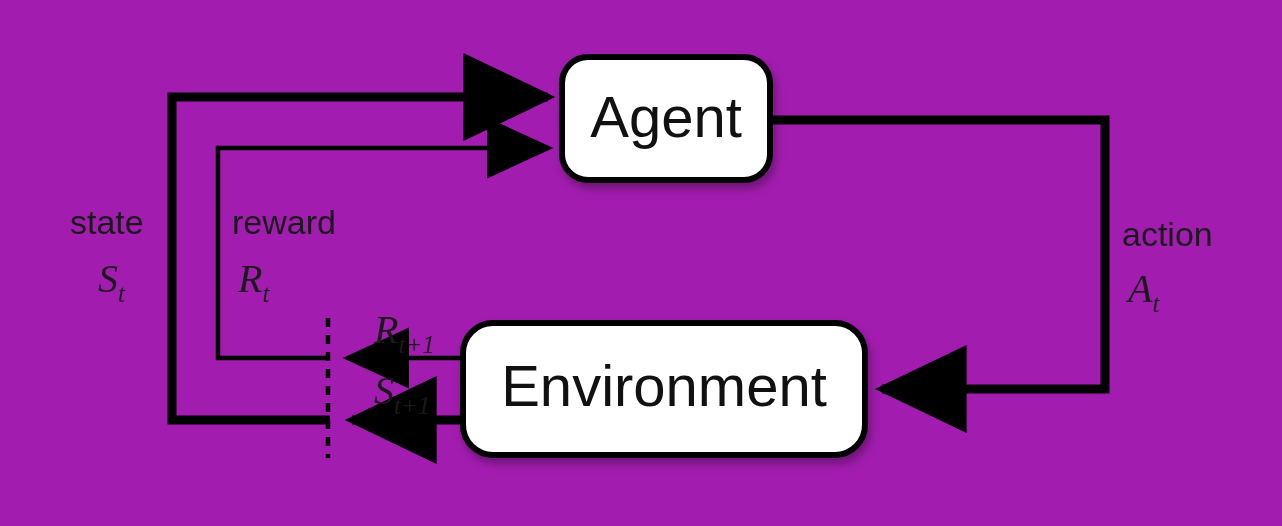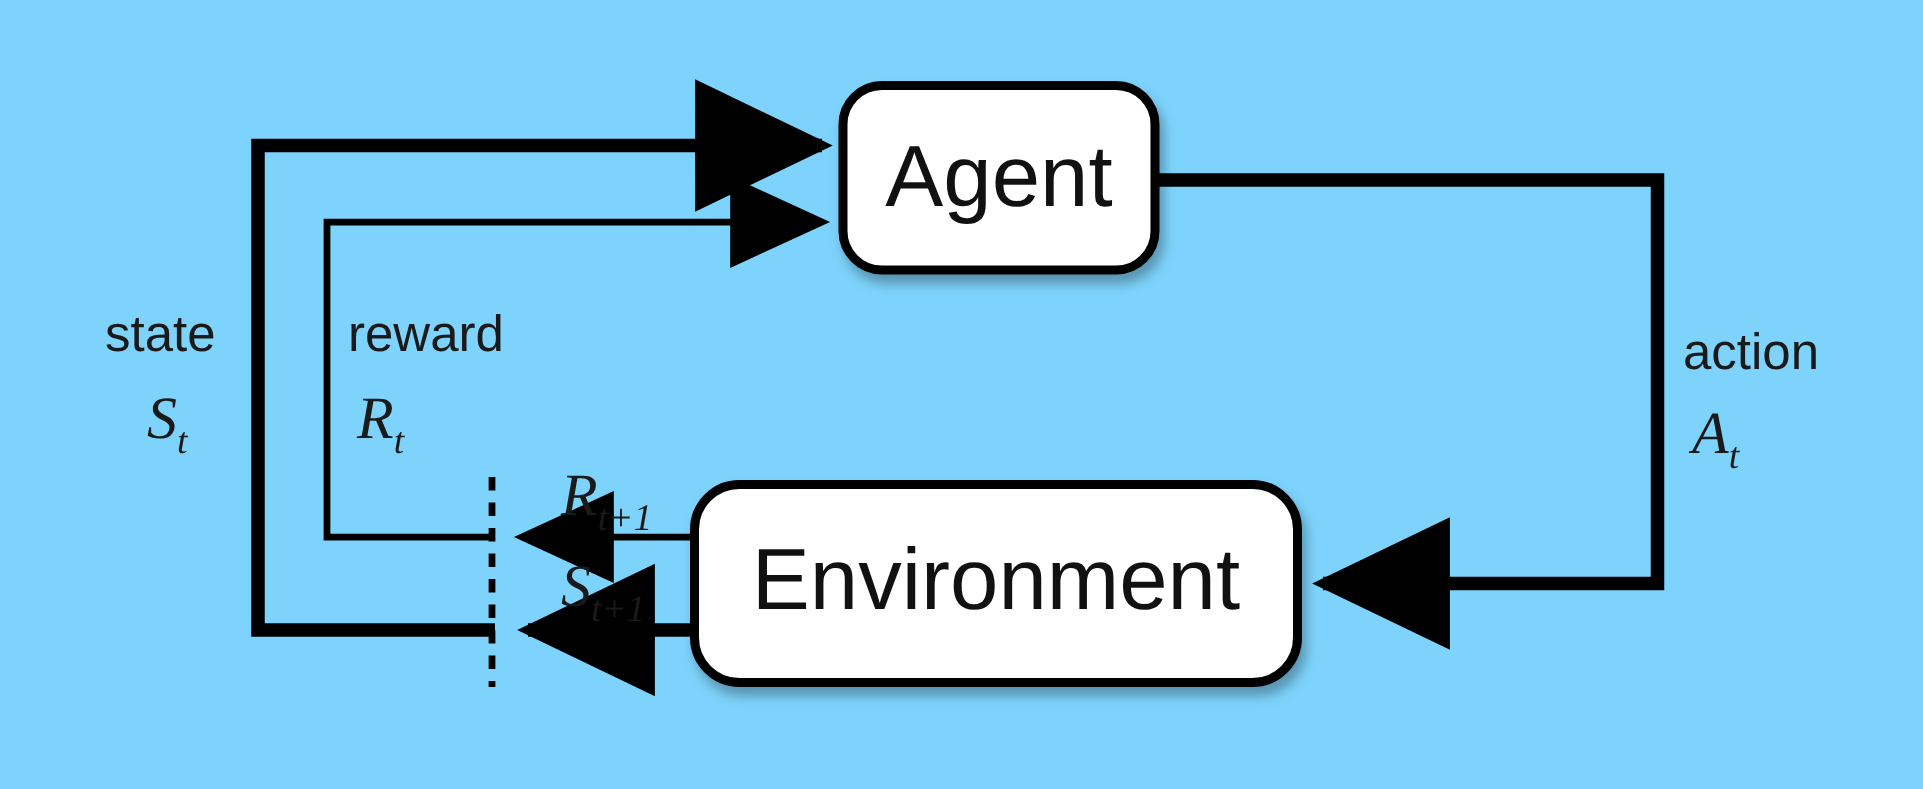--- a/index.html
+++ b/index.html
@@ -9,21 +9,21 @@
     background: #ffffff;
   }
   body {
     font-family: "Liberation Sans", sans-serif;
     color: #000000;
   }
   #canvas {
     position: relative;
     width: 1282px;
     height: 526px;
-    background: #7dd3fc;
+    background: #a21caf;
     overflow: hidden;
   }
   #diagram-svg {
     position: absolute;
     left: 0;
     top: 0;
     width: 1282px;
     height: 526px;
     display: block;
   }

